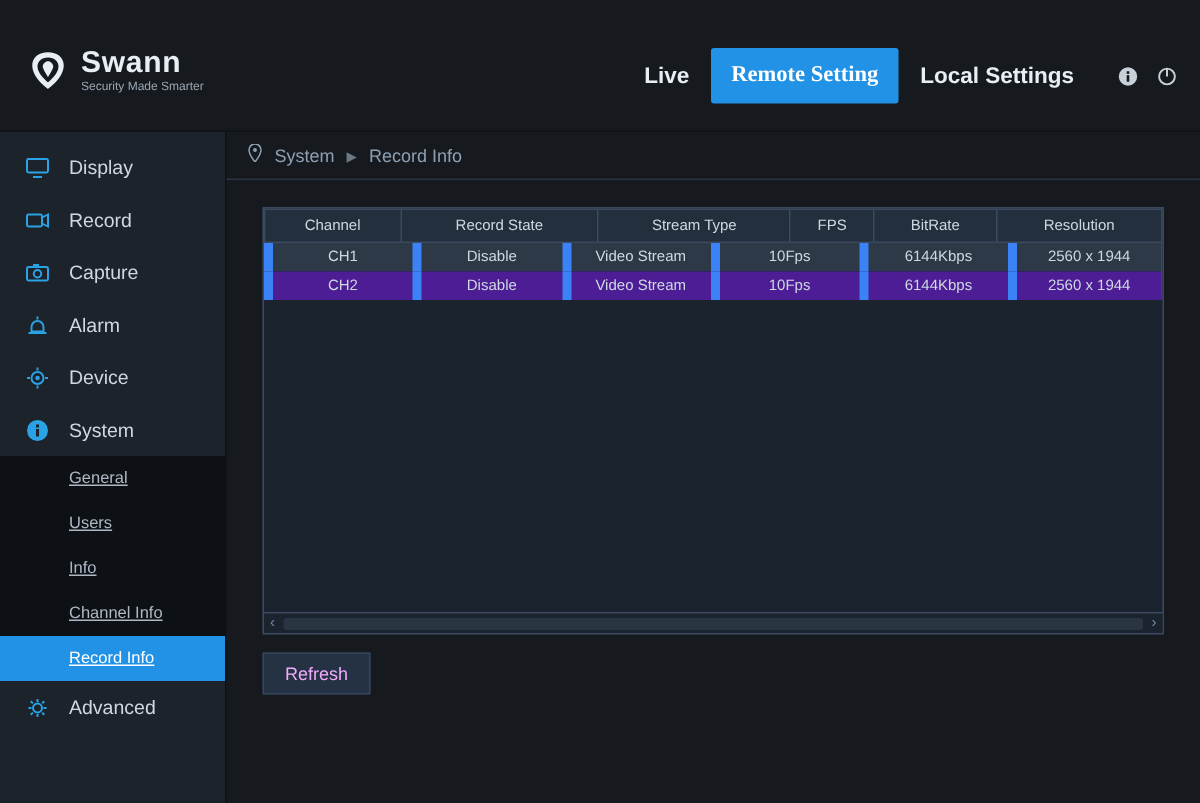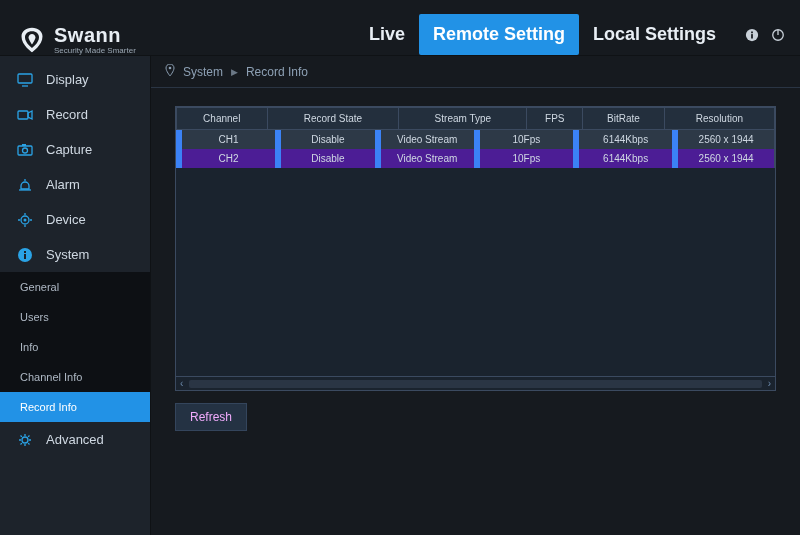--- a/index.html
+++ b/index.html
@@ -8,40 +8,41 @@
     background: #161a1f;
     font-family: Arial, Helvetica, sans-serif;
     font-size: 12px;
     color: #c8d0d8;
     overflow: hidden;
     position: relative;
   }
   .header {
     height: 56px;
     display: flex;
-    align-items: flex-end;
+    align-items: flex-start;
     padding: 0 14px 0 18px;
     border-bottom: 1px solid #0f1215;
+    margin-top: 32px;
   }
   .logo-wrap { display: flex; align-items: center; gap: 8px; }
   .logo-shape {
     width: 28px; height: 28px;
   }
   .logo-text { display:flex; flex-direction:column; line-height:1; }
   .brand { font-size: 20px; font-weight: 600; color: #e8eef4; letter-spacing:0.5px;}
   .tagline { font-size: 8px; color: #9aa6b2; margin-top:2px;}
   .nav { margin-left: auto; display: flex; align-items: center; gap: 0; }
   .nav-item {
     padding: 10px 14px;
-    font-size: 18px;
+    font-size: 15px;
     font-weight: 600;
     color: #e8eef4;
     cursor: pointer;
   }
-  .nav-item.active { background: #2292e6; color: #fff; border-radius:2px;}
+  .nav-item.active { background: #2292e6; color: #fff; border-radius:2px;font-family:Liberation Serif, serif;}
   .header-icons { display:flex; align-items:center; gap:10px; margin-left:14px;}
   .hicon { width:16px; height:16px; cursor:pointer; display:flex; align-items:center; justify-content:center; color:#c8d0d8;}
   .layout { display:flex; height: calc(535px - 56px); }
   .sidebar {
     width: 150px;
     background: #1d232b;
     display:flex; flex-direction:column;
     padding-top: 6px;
   }
   .sb-item {
@@ -52,24 +53,25 @@
     cursor:pointer;
     color:#cfd8e2;
     font-size: 13px;
   }
   .sb-item .icn { width:18px; height:18px; display:flex; align-items:center; justify-content:center; color:#2aa3e6;}
   .sb-item.of-active .icn { color:#2aa3e6;}
   .submenu { background:#0d1014; }
   .sub-item {
     height: 30px;
     display:flex; align-items:center;
-    padding-left: 20px;
+    padding-left: 46px;
     font-size: 11px;
     color:#aeb8c4;
     cursor:pointer;
+    text-decoration:underline;
   }
   .sub-item.active { background:#2292e6; color:#fff; }
   .main {
     flex:1; display:flex; flex-direction:column;
     border-left:1px solid #0f1215;
   }
   .breadcrumb {
     height: 32px;
     display:flex; align-items:center;
     gap: 8px;

